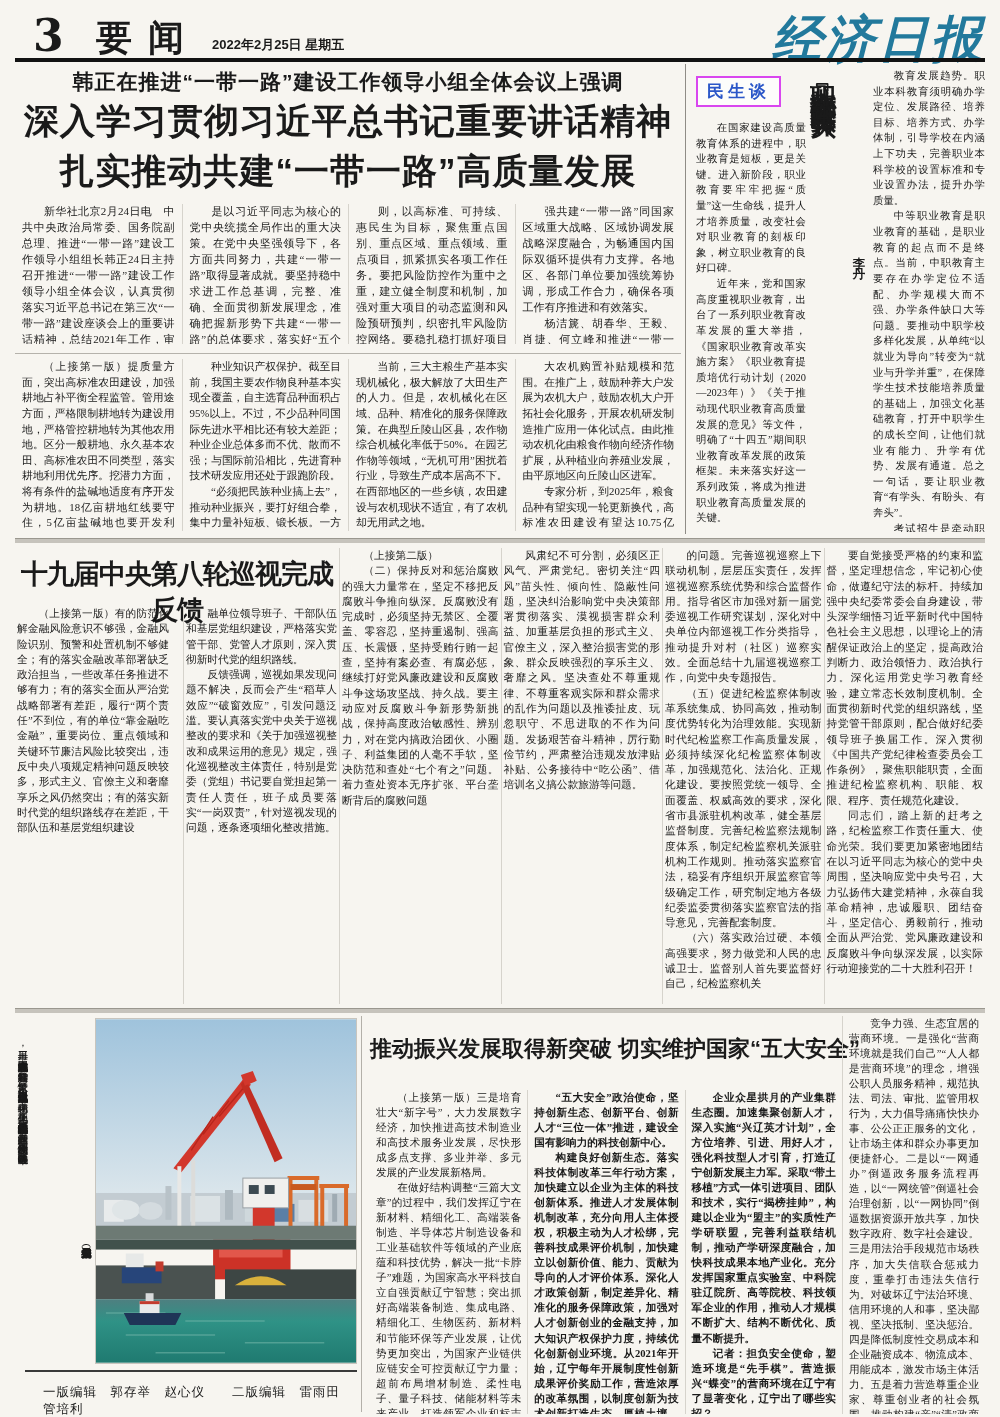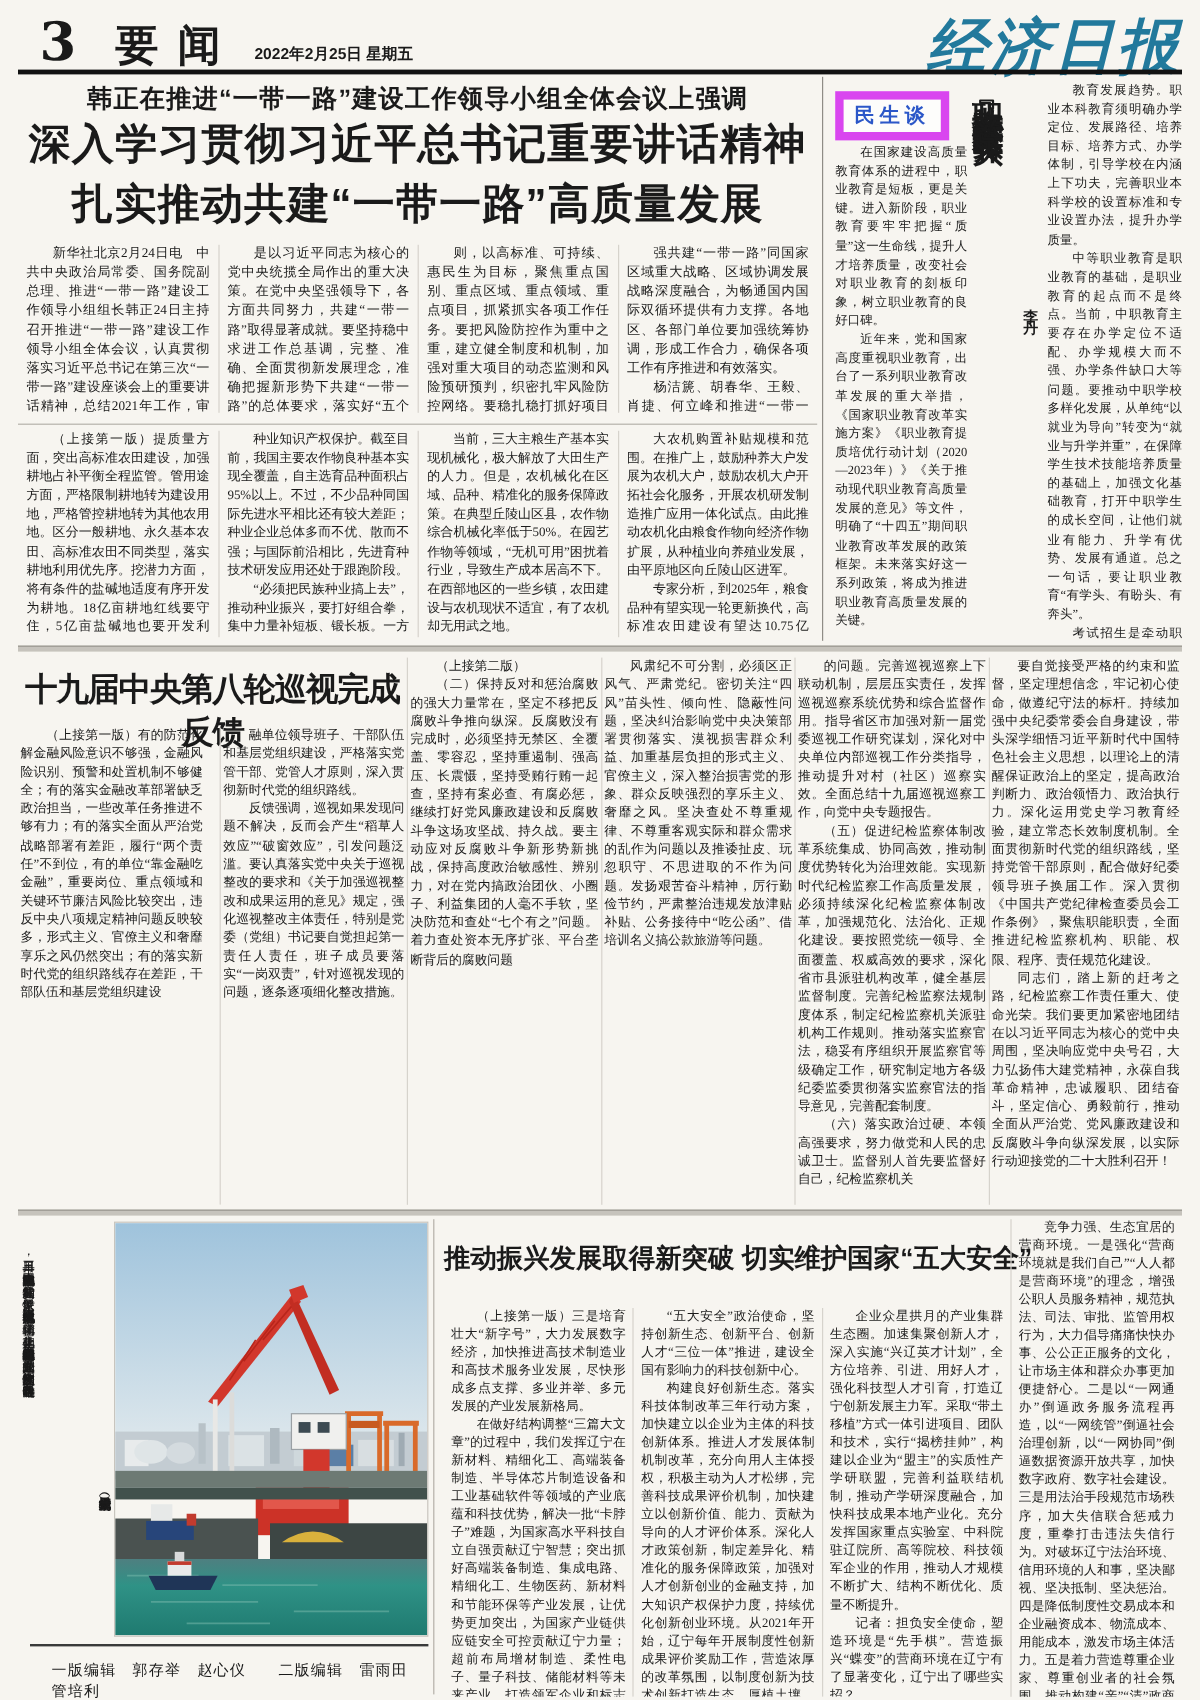--- a/index.html
+++ b/index.html
@@ -31,21 +31,21 @@
   .lead-cols { height:140px; margin-top:9px; }
   .lead-cols .bcol { width:166.5px; }
   .hr1 { left:15px; top:353px; width:666px; height:1px; background:#b5b2ab; }
   
   .cont1 { left:15px; top:359px; width:666px; }
   .cont1 .cols { height:172px; }
   .cont1 .bcol { width:166.5px; font-size:10.8px; }
   
   .sb-vrule { left:685px; top:64px; width:1px; height:470px; background:#8f8c86; }
   .sidebar { left:694px; top:64px; width:292px; height:470px; }
-  .ms-label { position:absolute; left:2px; top:12px; border:7px solid #d946ef; color:#2b57c8;
+  .ms-label { position:absolute; left:2px; top:12px; border:2px solid #d946ef; color:#2b57c8;
               font-size:17px; font-weight:bold; padding:2px 9px; letter-spacing:4px;
               font-family:"Liberation Sans",sans-serif; background:#fdfdfb; }
   .ms-col { position:absolute; overflow:hidden; font-size:10.4px; line-height:1.5; }
   .ms-col p { margin:0; text-indent:2em; text-align:justify; }
   .ms-left { left:2px; top:56px; width:110px; height:412px; }
   .ms-right { left:179px; top:4px; width:112px; height:464px; }
   .ms-headline { position:absolute; left:114px; top:2px; height:466px; writing-mode:vertical-rl;
                  font-size:26px; font-weight:900; line-height:1.18; letter-spacing:2px;
                  font-family:"Liberation Sans",sans-serif; }
   .ms-author { position:absolute; left:156px; top:183px; writing-mode:vertical-rl;
@@ -76,25 +76,25 @@
   .editors { left:25px; top:1370px; width:332px; border-top:2px solid #3a3a3a; padding-top:10px;
              font-size:12.5px; letter-spacing:1px; }
   .editors div { margin:2px 0 2px 18px; }
   
   .rev-vrule { left:361px; top:1016px; width:1px; height:396px; background:#b3b0a9; }
   .rev { left:370px; top:1016px; width:615px; height:398px; }
   .rev-flex { display:flex; height:398px; }
   .rev-left { width:472px; display:flex; flex-direction:column; }
   .rev-headline { height:56px; padding-top:18px; font-size:22px; font-weight:900; text-align:center;
                   white-space:nowrap; letter-spacing:0px; font-family:"Liberation Sans",sans-serif; }
-  .rev-left-cols { flex:1; display:flex; overflow:hidden;justify-content:center; }
+  .rev-left-cols { flex:1; display:flex; overflow:hidden; }
   .rcol { box-sizing:border-box; width:157.3px; padding:0 6px; overflow:hidden;
           font-size:10.6px; line-height:1.42; text-align:justify; }
   .rcol p { margin:0; text-indent:2em; text-align:justify; }
-  .rev-left-cols .rcol + .rcol { border-left:1px solid #d6d3cc; }
+  .rev-left-cols .rcol + .rcol { border-left:1px solid #d6d3cc;font-weight:bold; }
   .rev-col4 { width:143px; height:398px; border-left:1px solid #d6d3cc; }
 </style>
 </head>
 <body>
 
 <div class="page">
 
   <div class="abs hdr-num">3</div>
   <div class="abs hdr-section">要闻</div>
   <div class="abs hdr-date">2022年2月25日 星期五</div>

